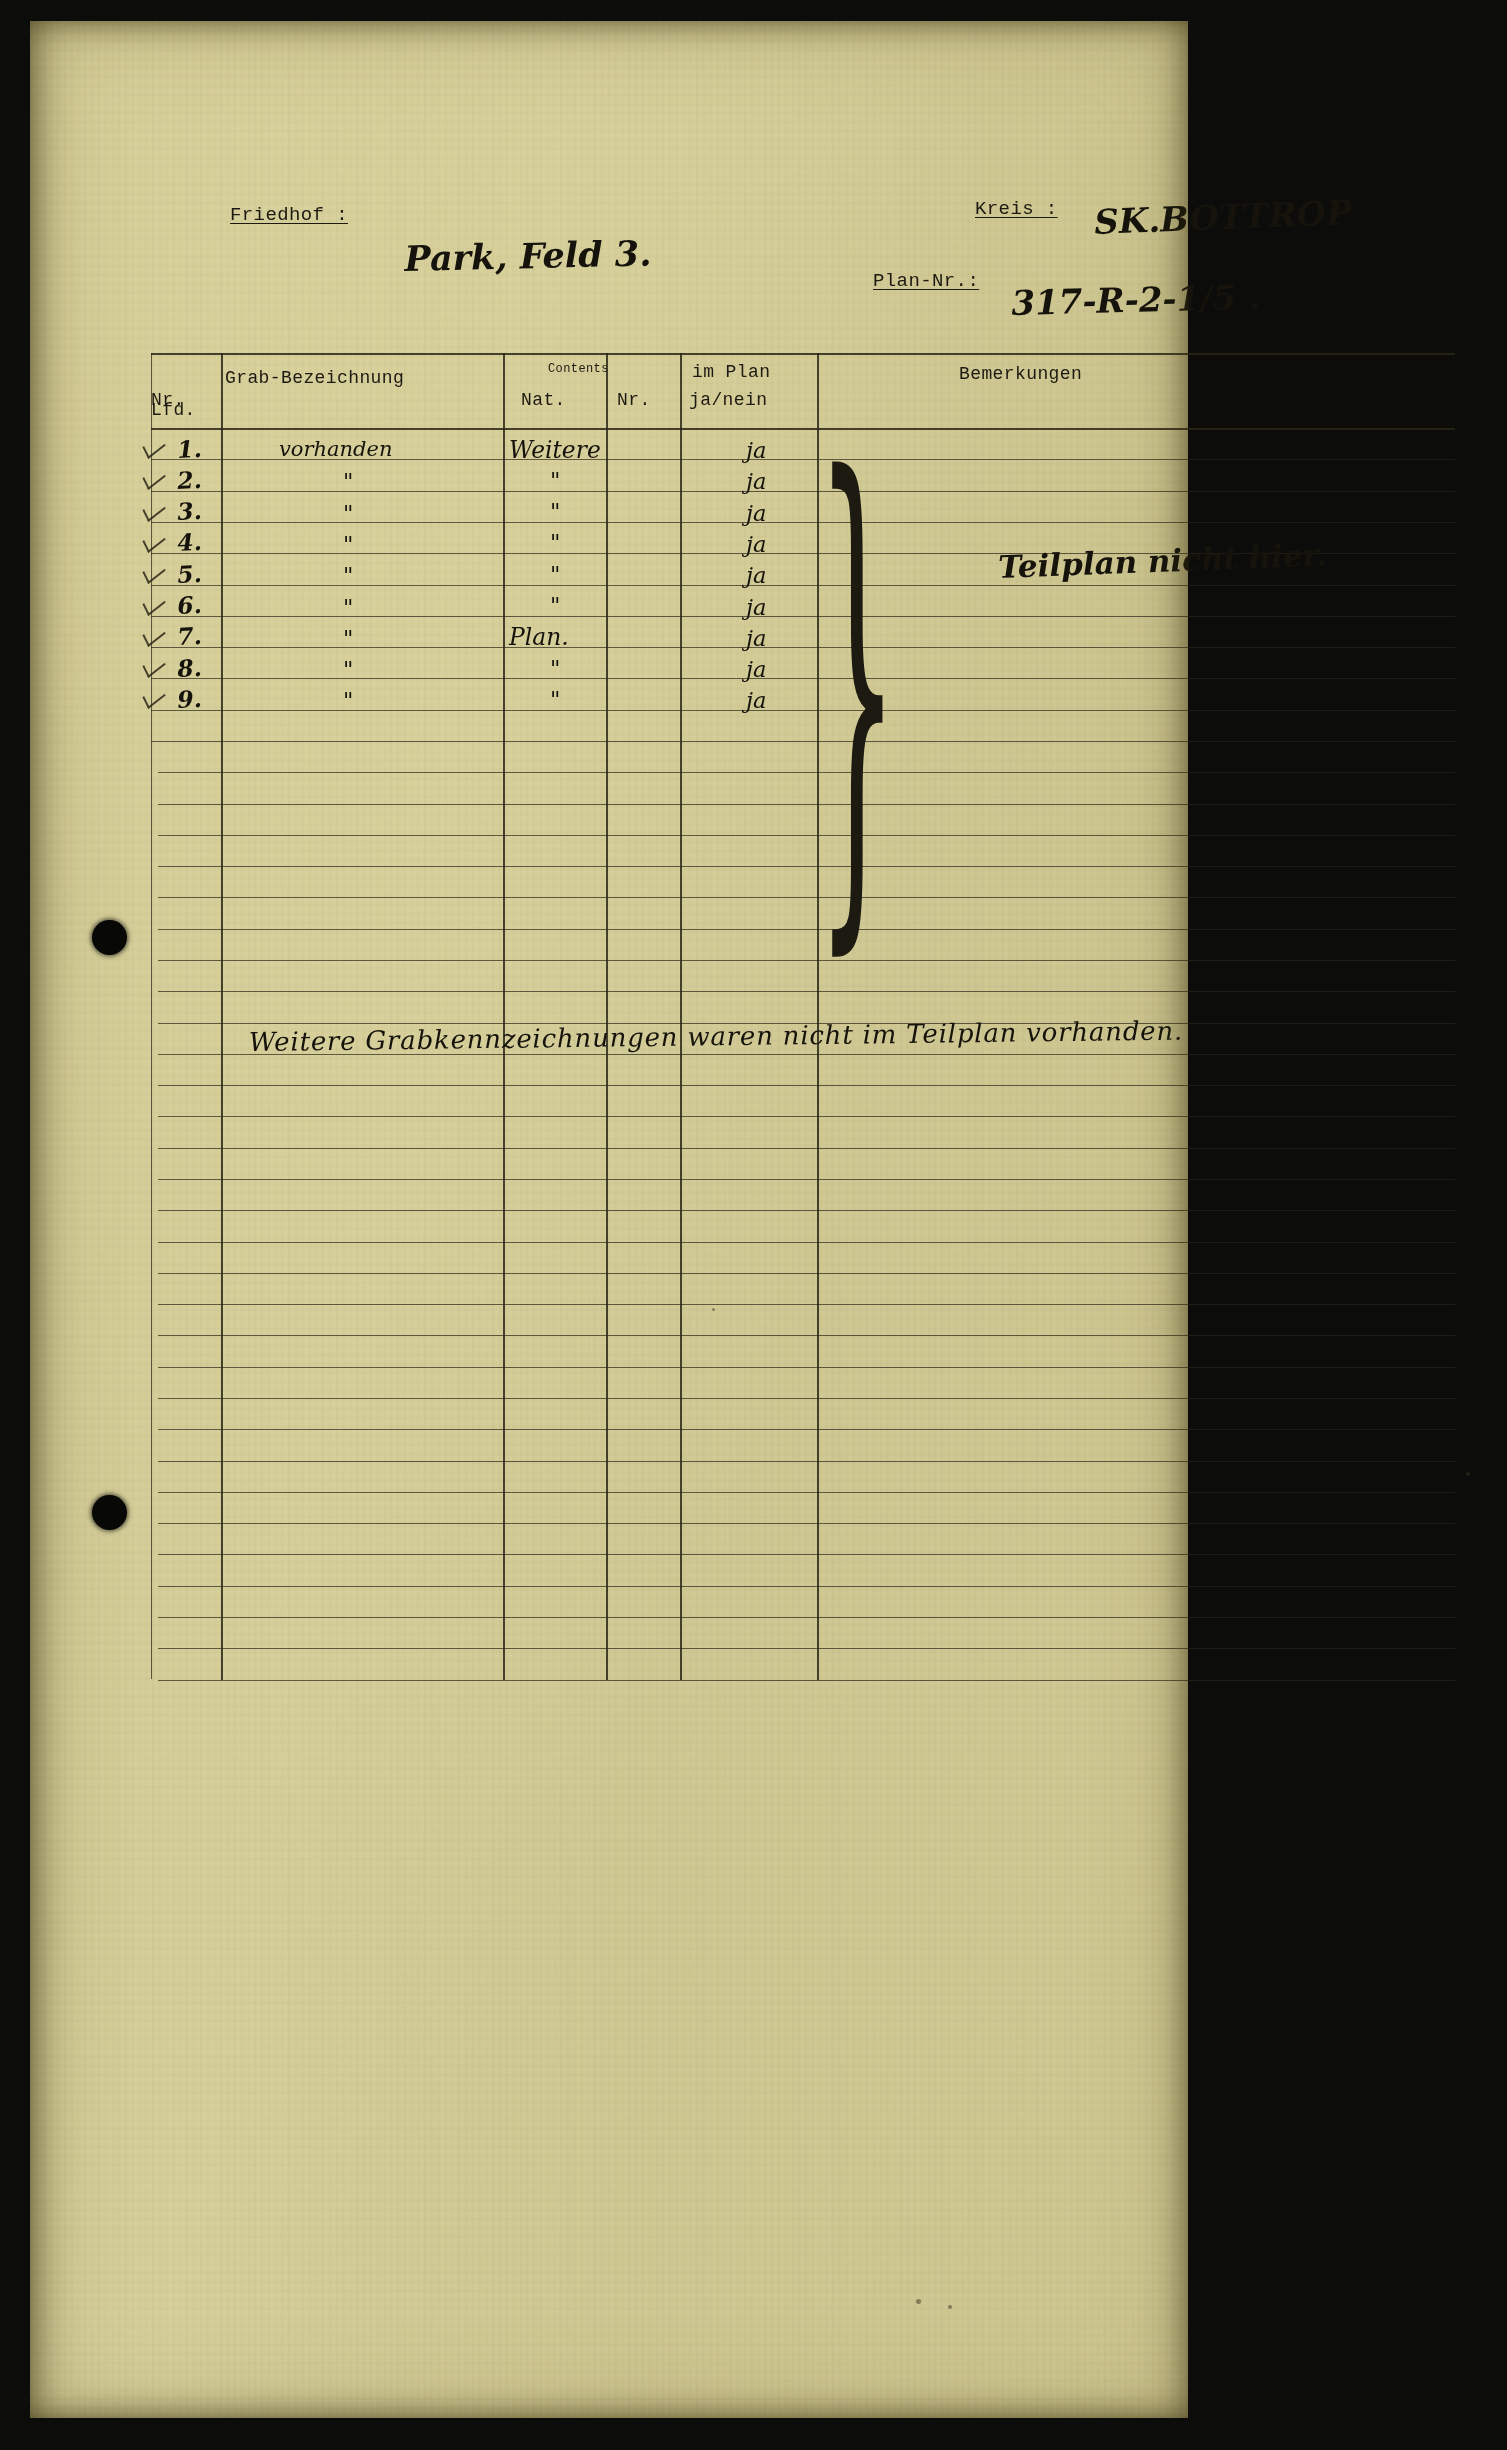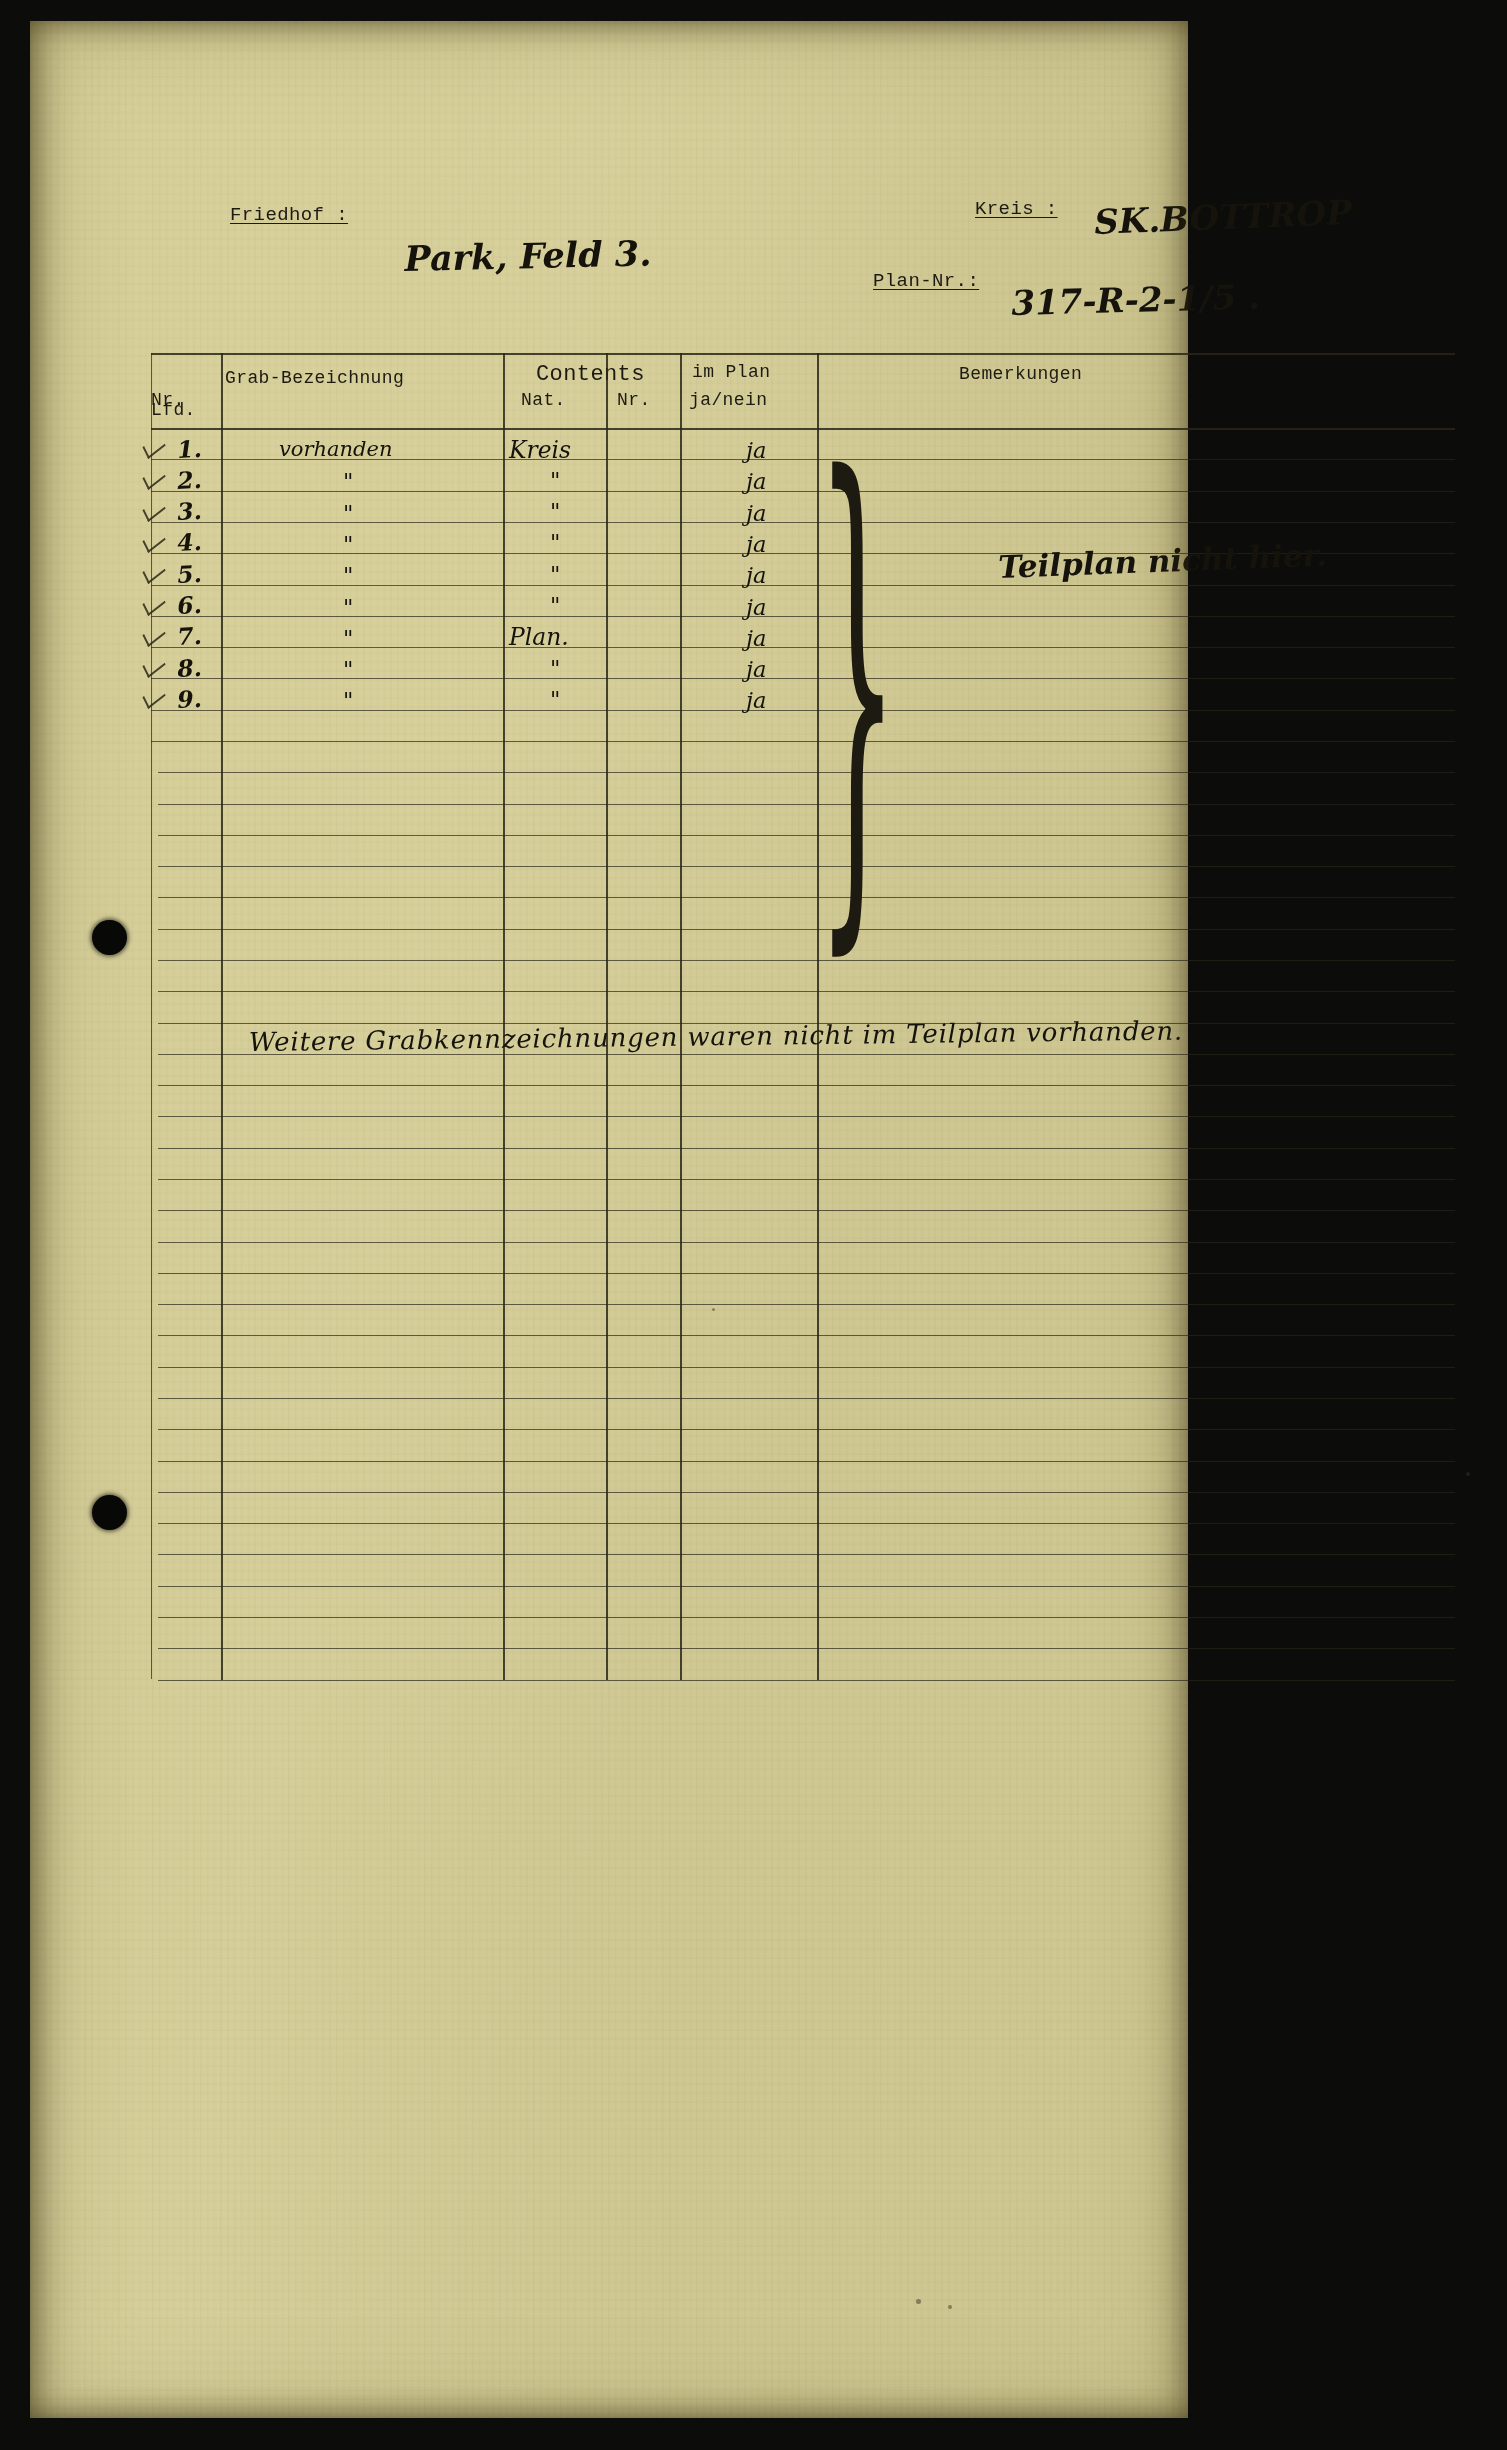--- a/index.html
+++ b/index.html
@@ -129,21 +129,21 @@
     <div class="hw bold" style="left:1065px; top:181px; font-size:34px; transform:rotate(-2.2deg); transform-origin:left bottom;">SK.BOTTROP</div>
 
     <div class="tw u" style="left:843px; top:249px; font-size:19px;">Plan-Nr.:</div>
     <div class="hw bold" style="left:982px; top:262px; font-size:34px; transform:rotate(-1.5deg); transform-origin:left bottom;">317-R-2-1/5 .</div>
 
     <div class="tw" style="left:121px; top:343px; font-size:18px;margin-top:36px;">Lfd.</div>
     <div class="tw" style="left:121px; top:369px; font-size:18px;">Nr.</div>
 
     <div class="tw" style="left:195px; top:347px; font-size:18px;">Grab-Bezeichnung</div>
 
-    <div class="tw" style="left:506px; top:341px; font-size:22px;text-align:center;">Contents</div>
+    <div class="tw" style="left:518px; top:341px; font-size:12px;text-align:center;">Contents</div>
     <div class="tw" style="left:491px; top:369px; font-size:18px;">Nat.</div>
 
     <div class="tw" style="left:587px; top:369px; font-size:18px;">Nr.</div>
 
     <div class="tw" style="left:662px; top:341px; font-size:18px;">im Plan</div>
     <div class="tw" style="left:659px; top:369px; font-size:18px;">ja/nein</div>
 
     <div class="tw" style="left:929px; top:343px; font-size:18px;">Bemerkungen</div>
 
     <div id="grid">
@@ -194,21 +194,21 @@
         <div class="vline" style="left: 576px; top: 332px; height: 1327px;"></div>
         <div class="vline" style="left: 650px; top: 332px; height: 1327px;"></div>
         <div class="vline" style="left: 787px; top: 332px; height: 1327px;"></div>
         <div class="vline thin" style="left: 121px; top: 332px; height: 1326px;"></div>
       </div>
 
     <div id="rows">
         <div class="tick" style="left: 113px; top: 419px;"></div>
         <div class="hw" style="left: 148px; top: 415px; font-size: 23.4px;;transform:rotate(-3deg);transform-origin:left bottom;font-weight:bold;">1.</div>
         <div class="hw" style="left: 249px; top: 416px; font-size: 21px;">vorhanden</div>
-        <div class="hw" style="left: 479px; top: 415px; font-size: 23.4px;">Kreis</div>
+        <div class="hw" style="left: 479px; top: 415px; font-size: 23.4px;">Weitere</div>
         <div class="hw" style="left: 716px; top: 416px; font-size: 22.6px;">ja</div>
         <div class="tick" style="left: 113px; top: 450px;"></div>
         <div class="hw" style="left: 148px; top: 446px; font-size: 23.4px;;transform:rotate(-3deg);transform-origin:left bottom;font-weight:bold;">2.</div>
         <div class="hw" style="left: 313px; top: 447px; font-size: 22.6px;">"</div>
         <div class="hw" style="left: 520px; top: 446px; font-size: 22.6px;">"</div>
         <div class="hw" style="left: 716px; top: 447px; font-size: 22.6px;">ja</div>
         <div class="tick" style="left: 113px; top: 482px;"></div>
         <div class="hw" style="left: 148px; top: 477px; font-size: 23.4px;;transform:rotate(-3deg);transform-origin:left bottom;font-weight:bold;">3.</div>
         <div class="hw" style="left: 313px; top: 479px; font-size: 22.6px;">"</div>
         <div class="hw" style="left: 520px; top: 477px; font-size: 22.6px;">"</div>

